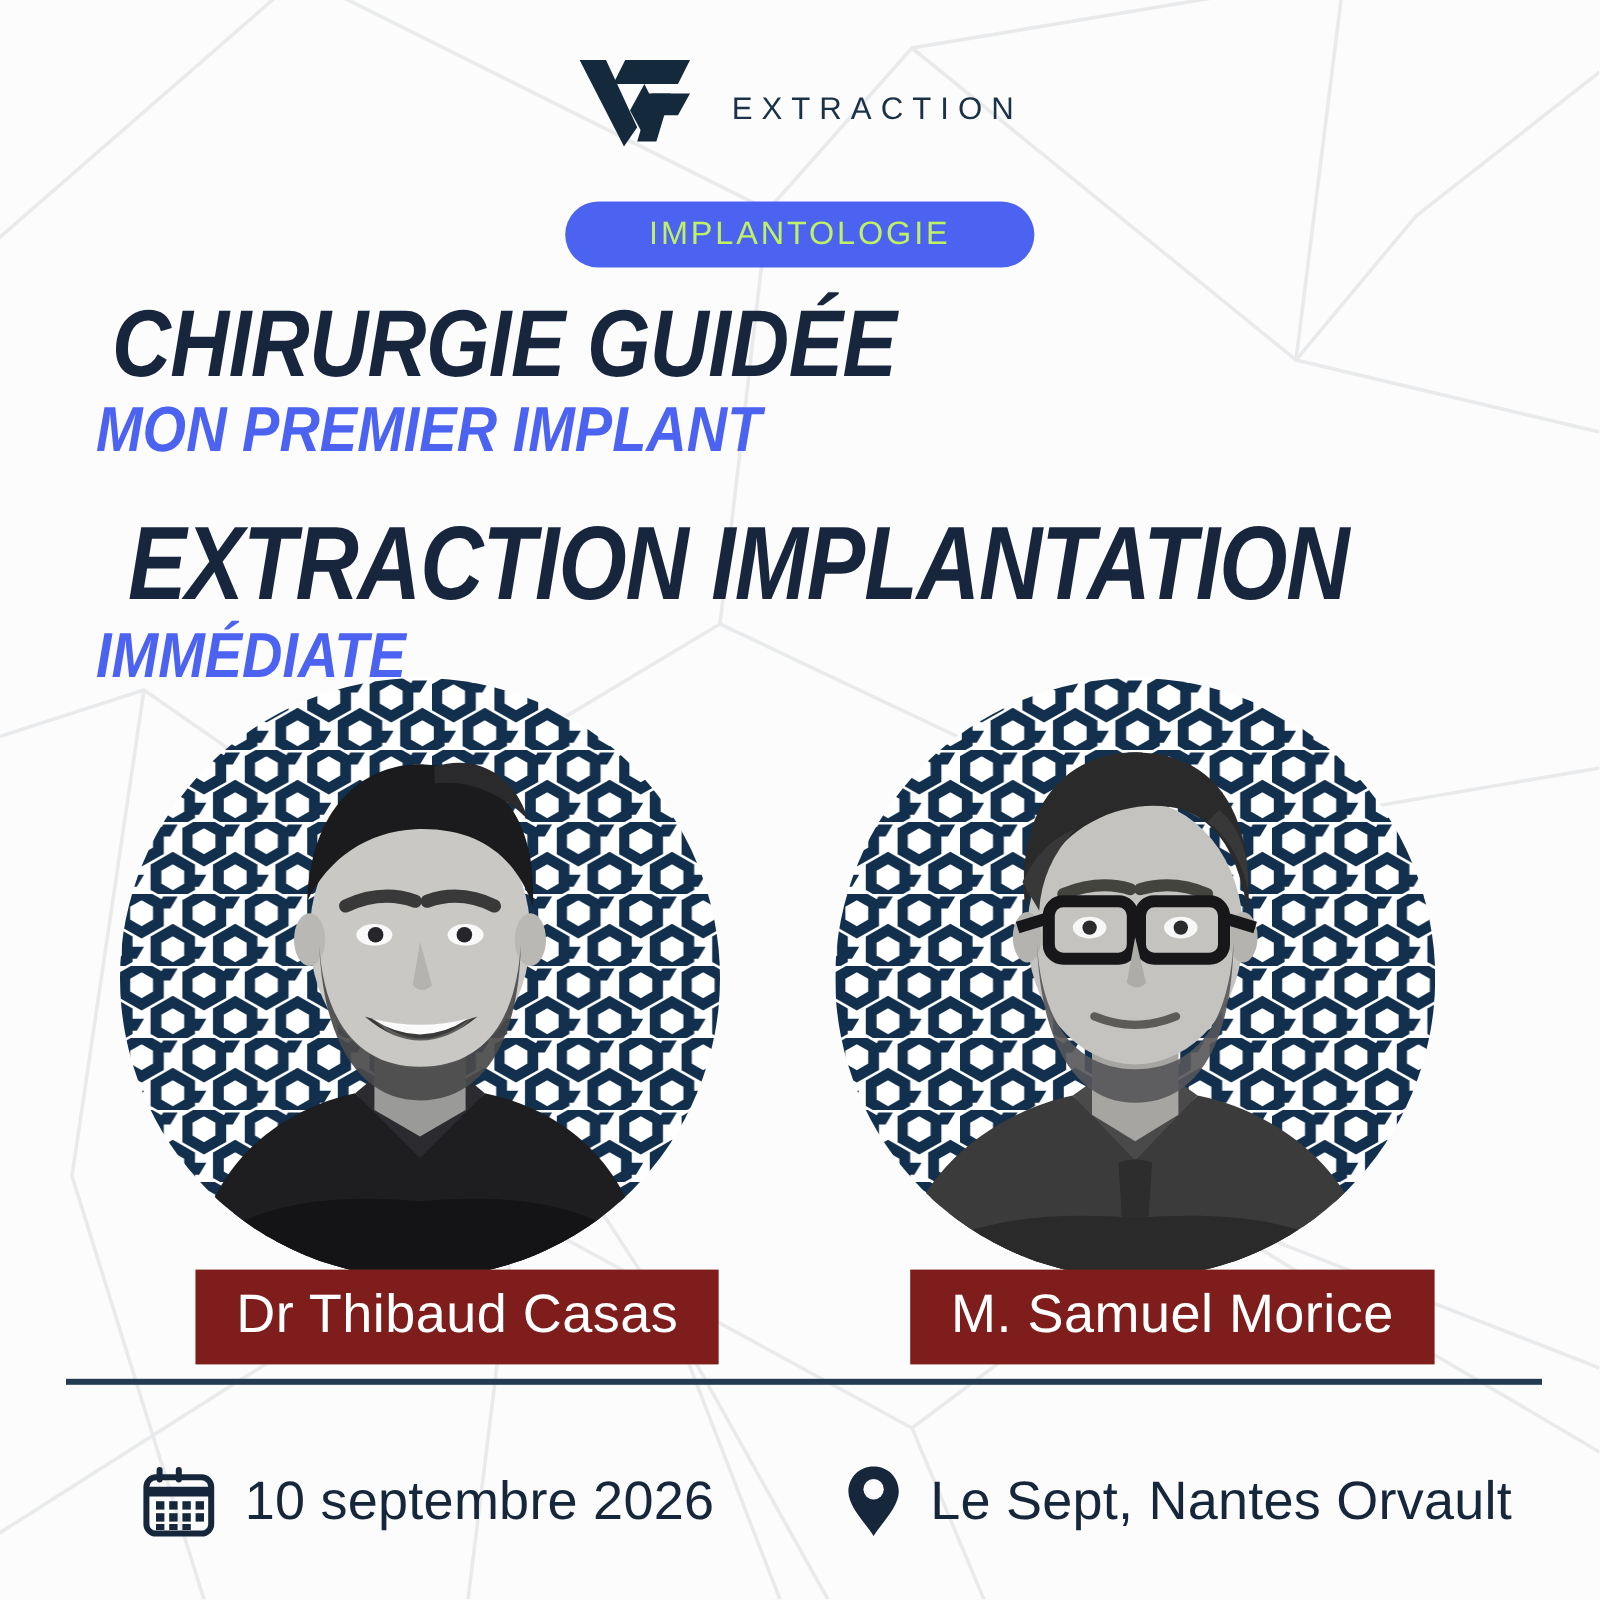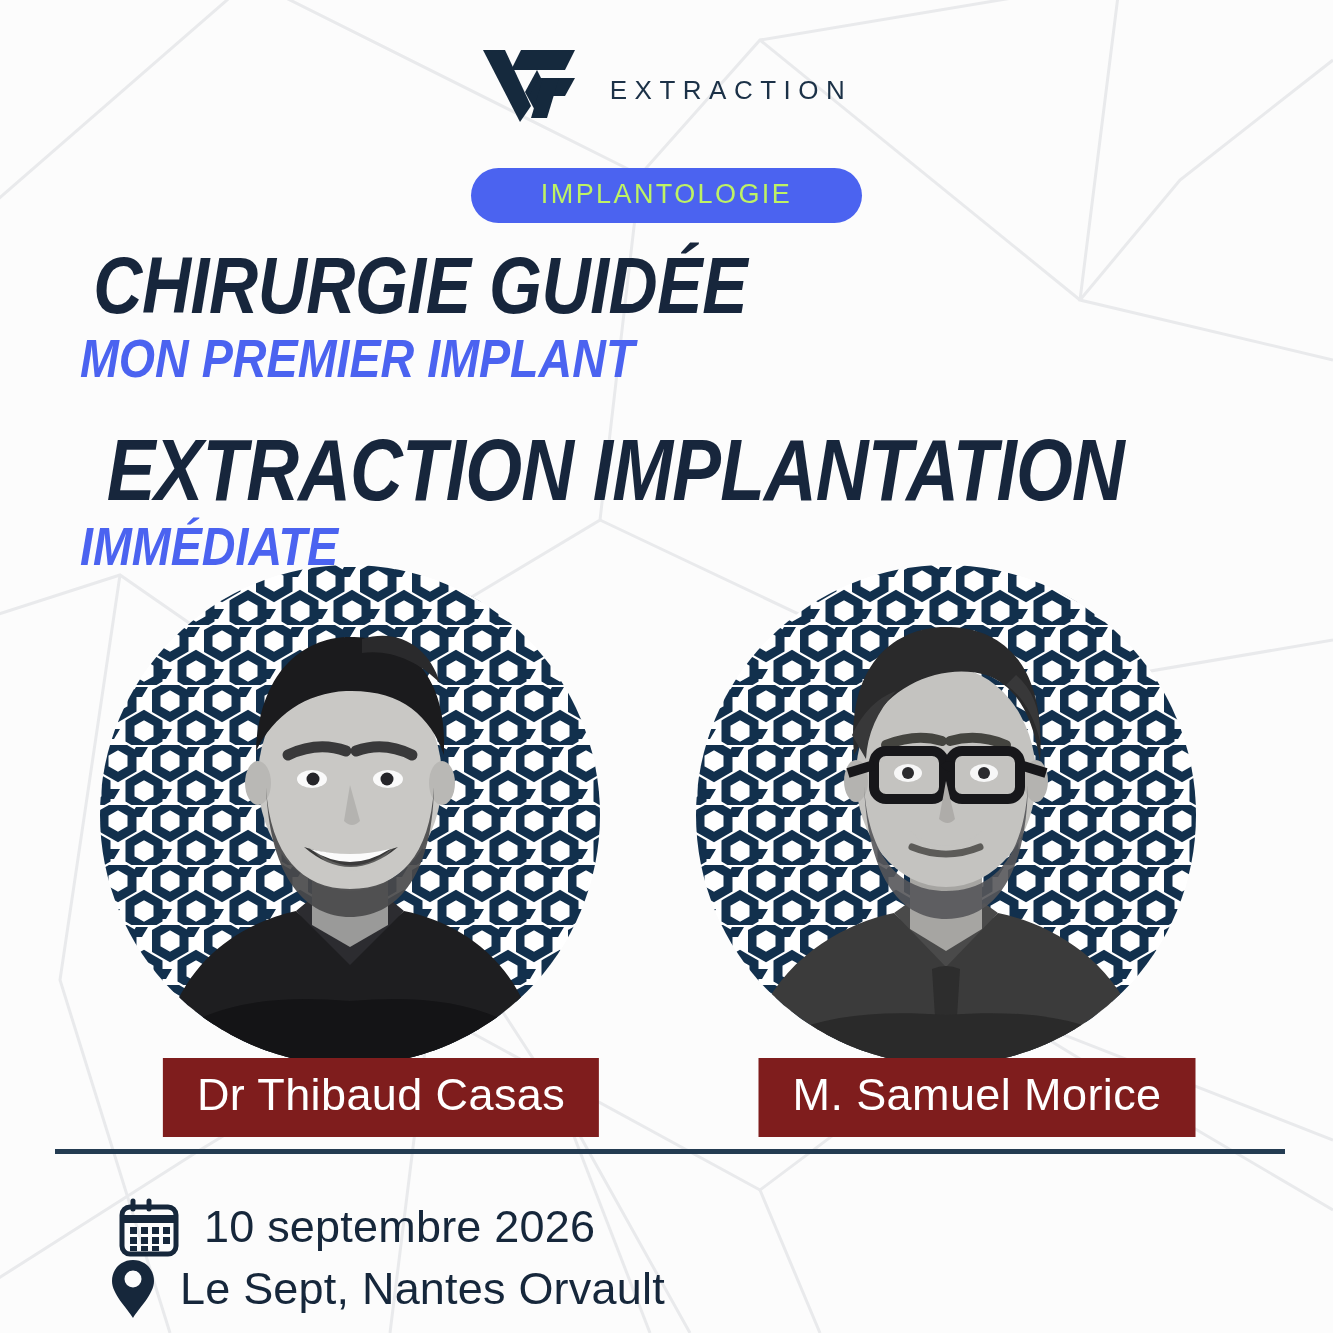--- a/index.html
+++ b/index.html
@@ -128,21 +128,21 @@
 
   
   .divider{
     position:absolute;top:1149px;left:55px;width:1230px;height:5px;
     background:#243c52;z-index:3;
   }
 
   
   .footer{
     position:absolute;top:1196px;left:0;width:1333px;height:110px;
-    display:flex;z-index:3;flex-direction:column;
+    display:flex;align-items:center;z-index:3;
   }
   .f-item{display:flex;align-items:center;gap:24px;}
   .f-item.date{margin-left:118px;}
   .f-item.place{margin-left:110px;}
   .f-text{
     font-size:45px;color:#16273b;font-weight:400;letter-spacing:0.2px;
     font-family:"Liberation Sans", sans-serif;white-space:nowrap;
   }
   .ico{flex:0 0 auto;display:block;}
 </style>

